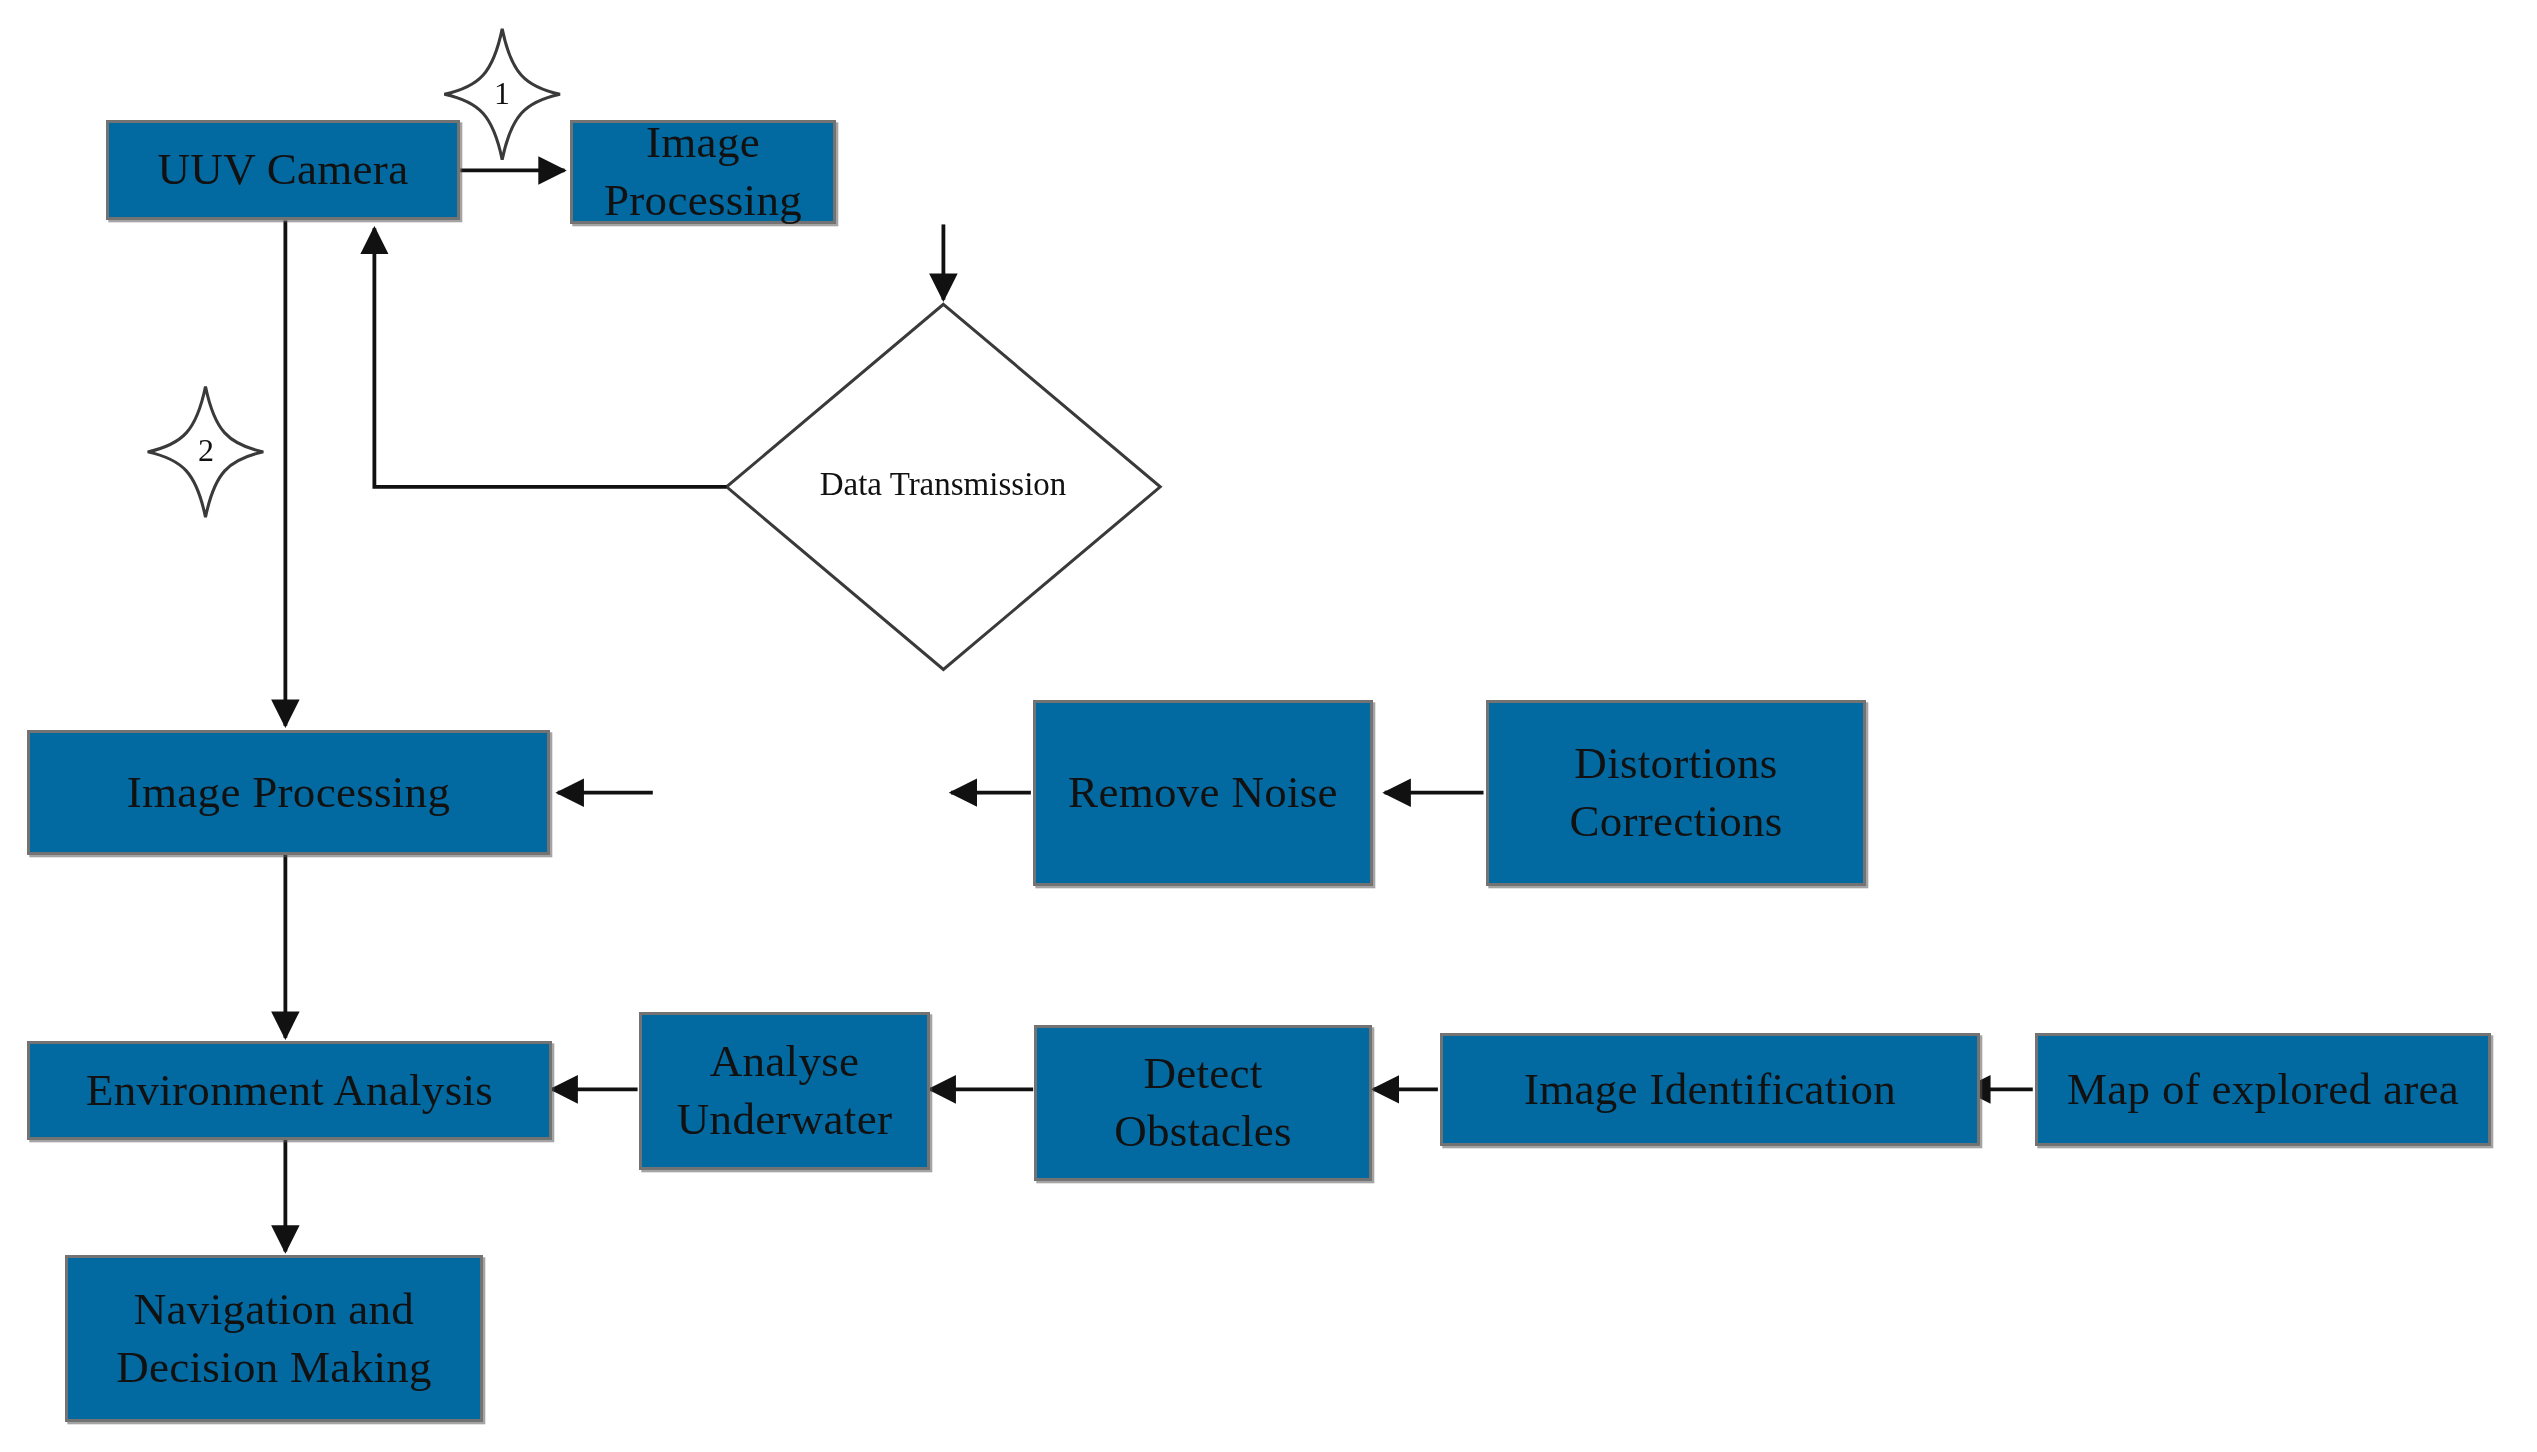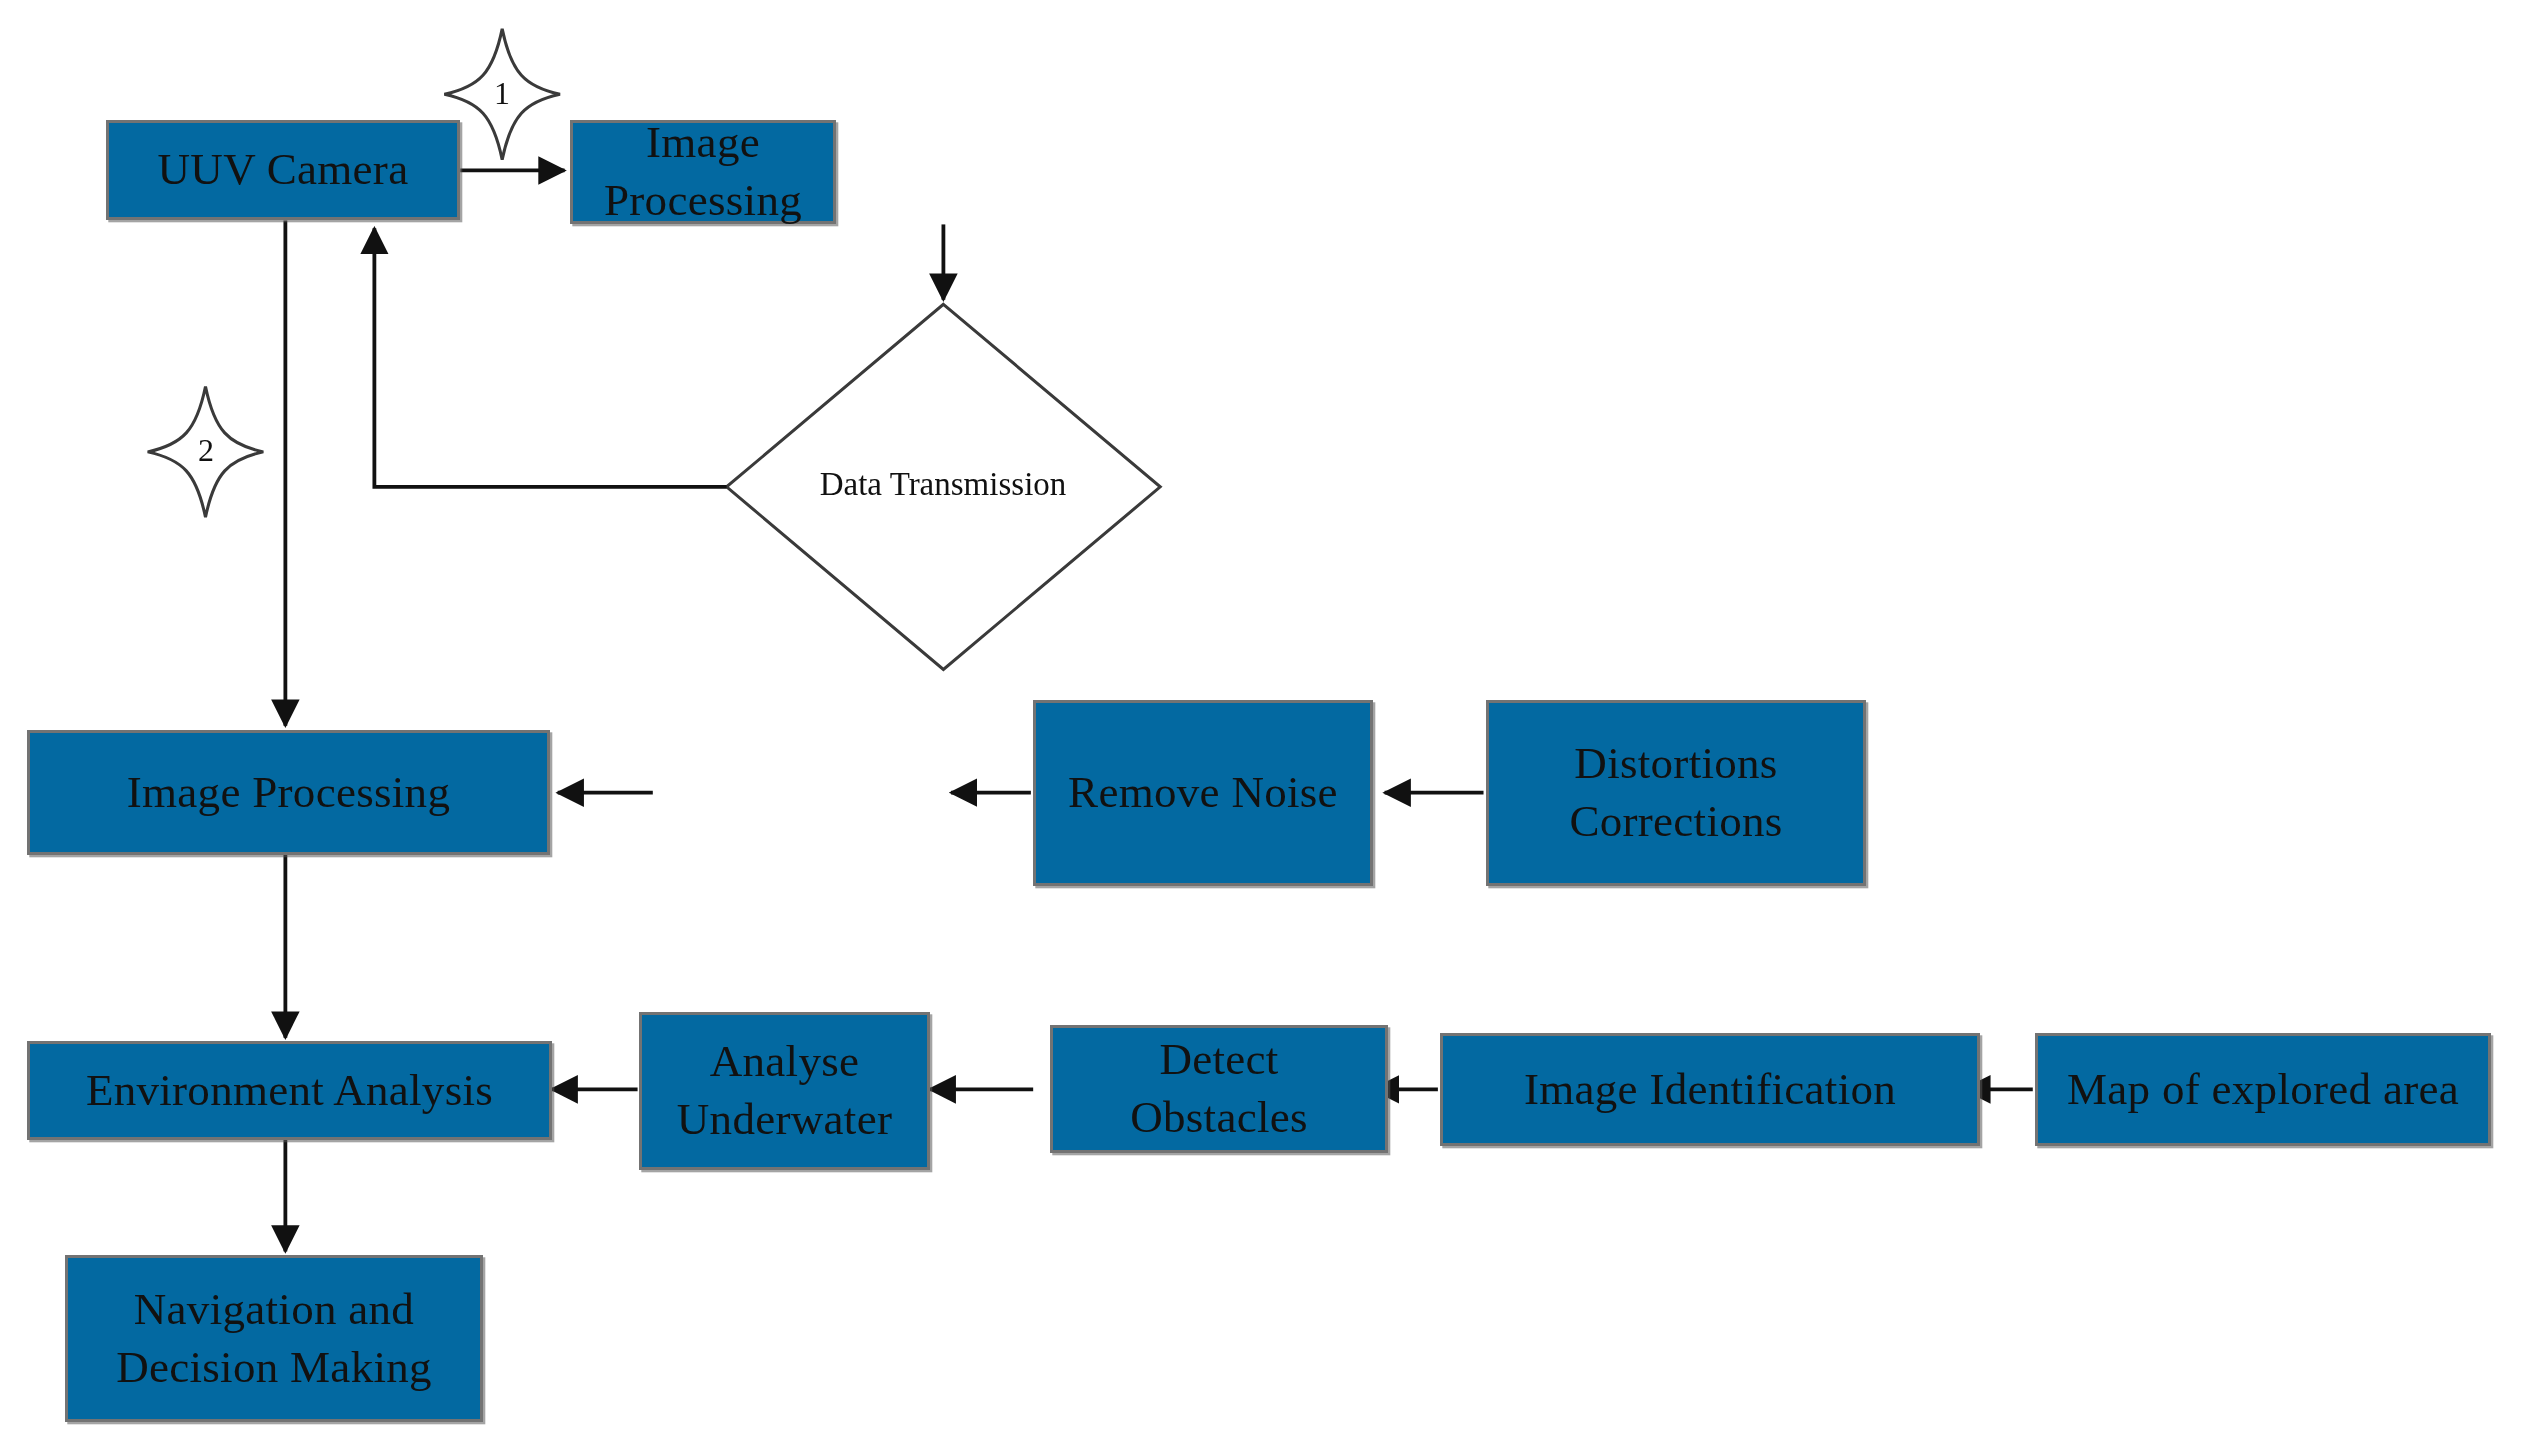--- a/index.html
+++ b/index.html
@@ -142,21 +142,21 @@
 
   <div class="node-box" style="left:27px; top:1041px; width:525px; height:99px;">
     <span class="label-text">Environment Analysis</span>
   </div>
 
   <div class="node-box" style="left:639px; top:1012px; width:291px; height:158px;align-items:center;">
     <span class="label-text">Analyse
 Underwater</span>
   </div>
 
-  <div class="node-box" style="left:1034px; top:1025px; width:338px; height:128px;margin-left:16px;">
+  <div class="node-box" style="left:1034px; top:1025px; width:338px; height:156px;">
     <span class="label-text">Detect
 Obstacles</span>
   </div>
 
   <div class="node-box" style="left:1440px; top:1033px; width:540px; height:113px;">
     <span class="label-text">Image Identification</span>
   </div>
 
   <div class="node-box" style="left:65px; top:1255px; width:418px; height:167px;">
     <span class="label-text">Navigation and

